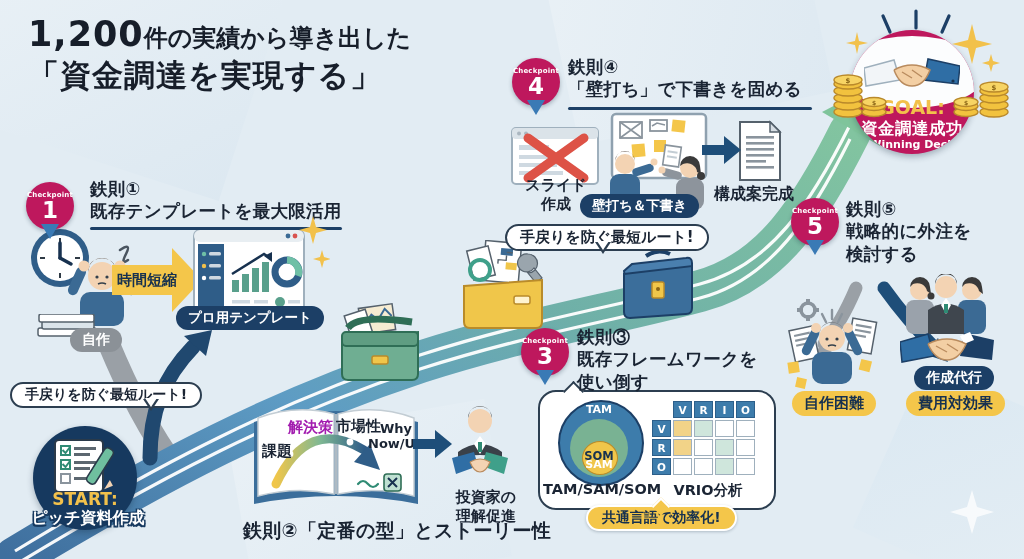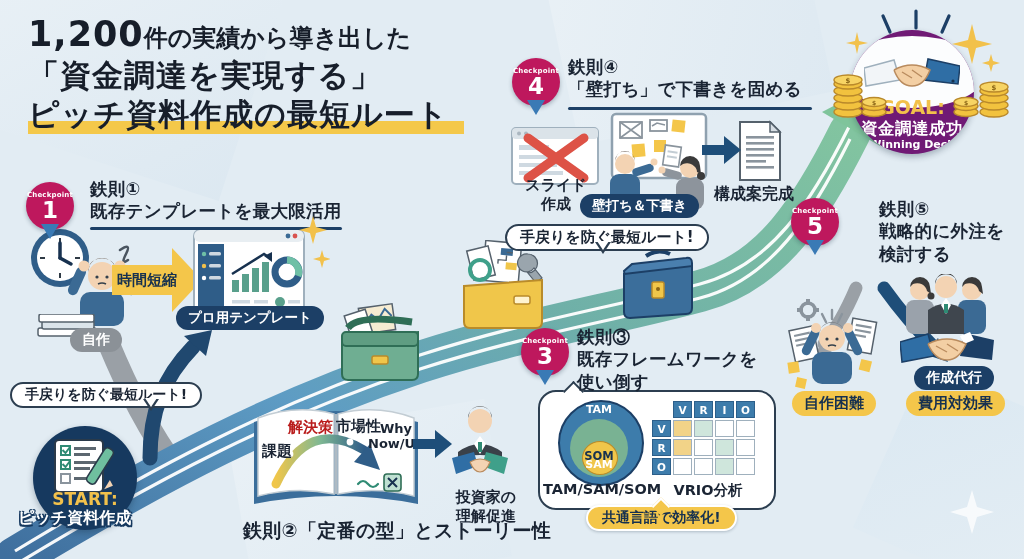--- a/index.html
+++ b/index.html
@@ -70,23 +70,23 @@
   
   #time-arrow{left:112px;top:248px;width:92px;height:64px;z-index:3;}
   #time-arrow .body{position:absolute;left:0;top:17px;width:60px;height:30px;background:#f4c64a;}
   #time-arrow .head{position:absolute;left:60px;top:0;border-left:30px solid #f4c64a;
       border-top:32px solid transparent;border-bottom:32px solid transparent;}
   #time-arrow .lbl{position:absolute;left:5px;top:23px;font-size:15px;font-weight:800;color:#17314f;white-space:nowrap;}
   
   #start-circle{left:33px;top:426px;width:104px;height:104px;border-radius:50%;background:#16395f;z-index:3;
       box-shadow:0 3px 6px rgba(20,40,60,.3);}
   .start-l1{left:33px;top:489px;width:104px;text-align:center;font-size:17px;font-weight:800;color:#f2c14b;z-index:4;}
-  .start-l2{left:18px;top:508px;width:140px;text-align:left;font-size:16px;font-weight:800;color:#fff;z-index:4;
+  .start-l2{left:18px;top:508px;width:140px;text-align:center;font-size:16px;font-weight:800;color:#fff;z-index:4;
       text-shadow:-1.5px -1.5px 0 #16395f,1.5px -1.5px 0 #16395f,-1.5px 1.5px 0 #16395f,1.5px 1.5px 0 #16395f,0 2px 0 #16395f;}
-  #goal-circle{left:850px;top:30px;width:124px;height:124px;border-radius:50%;background:#701a75;z-index:3;
+  #goal-circle{left:850px;top:30px;width:124px;height:124px;border-radius:50%;background:#be185d;z-index:3;
       overflow:hidden;box-shadow:0 3px 6px rgba(20,40,60,.3);}
   #goal-circle .sky{position:absolute;left:-12px;top:6px;width:148px;height:72px;background:#fcfdfe;border-radius:50%;}
   .goal-l1{position:absolute;left:0;top:66px;width:100%;text-align:center;font-size:19px;font-weight:800;color:#f2c14b;}
   .goal-l2{position:absolute;left:0;top:88px;width:100%;text-align:center;font-size:16.5px;font-weight:800;color:#fff;letter-spacing:.5px;}
   .goal-l3{position:absolute;left:0;top:108px;width:100%;text-align:center;font-size:11px;font-weight:700;color:#fff;}
   .mini-cap{font-weight:800;color:#1a2433;font-size:15px;text-align:center;line-height:1.25;white-space:nowrap;z-index:4;}
 </style>
 </head>
 <body>
 
@@ -125,21 +125,20 @@
     <path d="M856 288 C 845 314, 836 328, 824 344" stroke="#9aa0a6" stroke-width="13" fill="none" stroke-linecap="round"></path>
     <polygon points="812,362 834,350 824,336" fill="#9aa0a6"></polygon>
 
     <path d="M884 288 C 902 313, 917 330, 933 346" stroke="#1e4e79" stroke-width="13" fill="none" stroke-linecap="round"></path>
     <polygon points="948,362 924,354 938,338" fill="#1e4e79"></polygon>
   </svg>
 
   <div class="abs" id="title">
     <div class="t1"><span class="num">1,200</span><span>件の実績から導き出した</span></div>
     <div class="t2">「資金調達を実現する」</div>
-    <div><span class="t3">ピッチ資料作成の最短ルート</span></div>
   </div>
 
   <div class="abs pin" style="left:26px;top:182px;">
     <div class="pin-word">Checkpoint</div>
     <div class="pin-num">1</div>
   </div>
   <div class="abs rule-head" style="left:90px;top:178px;z-index:4;">
     <div>鉄則①</div>
     <div>既存テンプレートを最大限活用</div>
   </div>
@@ -267,21 +266,21 @@
     <path d="M30 92 Q62 24 118 58" stroke="url(#arcGrad)" stroke-width="9" fill="none" stroke-linecap="round"></path>
     <polygon points="134,78 108,70 124,52" fill="#2f5d88"></polygon>
     <circle cx="44" cy="62" r="3.4" fill="#ffffff"></circle>
       <circle cx="75" cy="38" r="3.4" fill="#ffffff"></circle>
       <circle cx="104" cy="50" r="3.4" fill="#ffffff"></circle>
     <path d="M112 92 q5 -6 10 0 q5 6 10 0" stroke="#2f8b74" stroke-width="2.2" fill="none" stroke-linecap="round"></path>
     <rect x="138" y="82" width="17" height="17" rx="3" fill="#bfe0d2" stroke="#2f6e56" stroke-width="1.6"></rect>
     <path d="M142 86 l9 9 M151 86 l-9 9" stroke="#17314f" stroke-width="2"></path>
   </svg>
   <div class="abs" style="left:262px;top:442px;font-size:15px;font-weight:800;color:#1a2433;z-index:4;">課題</div>
-  <div class="abs" style="left:288px;top:418px;font-size:15px;font-weight:800;color:#b91c1c;z-index:4;font-family:Liberation Mono, monospace;">解決策</div>
+  <div class="abs" style="left:288px;top:418px;font-size:15px;font-weight:800;color:#a21caf;z-index:4;font-family:Liberation Mono, monospace;">解決策</div>
   <div class="abs" style="left:336px;top:417px;font-size:15px;font-weight:800;color:#1a2433;z-index:4;">市場性</div>
   <div class="abs" style="left:380px;top:421px;font-size:13px;font-weight:800;color:#1a2433;z-index:4;">Why</div>
   <div class="abs" style="left:368px;top:436px;font-size:13px;font-weight:800;color:#1a2433;z-index:4;">Now/Us</div>
   <div class="abs" style="left:243px;top:518px;font-size:19px;font-weight:700;color:#1a2433;letter-spacing:.3px;z-index:4;white-space:nowrap;">鉄則②「定番の型」とストーリー性</div>
 
   <div class="abs harrow" style="left:413px;top:430px;">
       <div class="bar"></div>
       <div class="tip"></div>
     </div>
 
@@ -520,21 +519,21 @@
     <path d="M20 0 L24 16 L40 20 L24 24 L20 40 L16 24 L0 20 L16 16 Z" fill="#f2c14b"></path>
   </svg>
   <svg class="abs" style="left:982px;top:54px;z-index:5;" width="18" height="18" viewBox="0 0 18 18">
     <path d="M9 0 L11 7 L18 9 L11 11 L9 18 L7 11 L0 9 L7 7 Z" fill="#f2c14b"></path>
   </svg>
 
   <div class="abs pin" style="left:791px;top:198px;">
     <div class="pin-word">Checkpoint</div>
     <div class="pin-num">5</div>
   </div>
-  <div class="abs rule-head" style="left:846px;top:198px;z-index:4;margin-left:33px;">
+  <div class="abs rule-head" style="left:846px;top:198px;z-index:4;">
     <div>鉄則⑤</div>
     <div>戦略的に外注を</div>
     <div>検討する</div>
   </div>
 
   <svg class="abs" style="left:786px;top:296px;z-index:3;" width="92" height="96" viewBox="0 0 92 96">
     <g fill="#8a949d">
         <circle cx="22" cy="14" r="7" fill="none" stroke="#8a949d" stroke-width="3.5"></circle>
       <rect x="20" y="3" width="4" height="6"></rect>
         <rect x="20" y="19" width="4" height="6"></rect>

